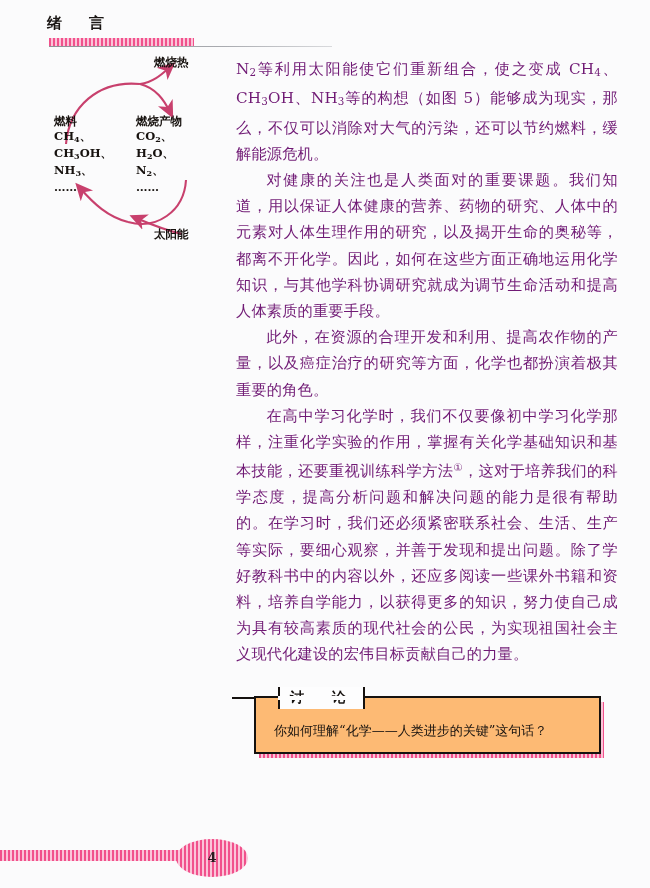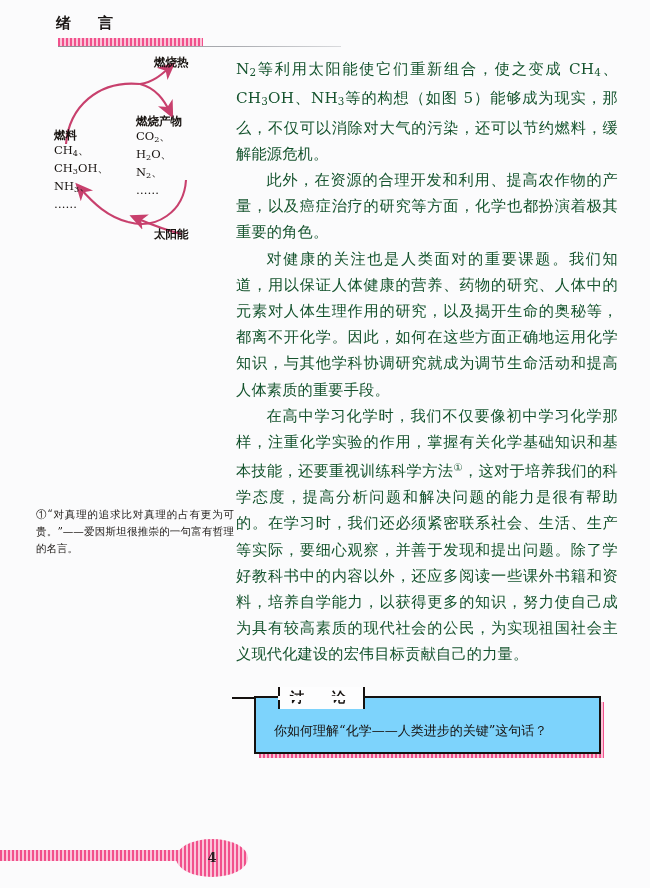--- a/index.html
+++ b/index.html
@@ -6,21 +6,21 @@
   body{
     width:650px;height:888px;
     background:#fbfbfc;
     font-family:"DejaVu Sans","Liberation Sans",sans-serif;
     position:relative;overflow:hidden;
     color:#12100f;
   }
   .page{position:absolute;inset:0;}
 
   
-  .header{position:absolute;left:56px;top:14px;width:570px;height:34px;}
+  .header{position:absolute;left:47px;top:14px;width:570px;height:34px;}
   .header-title{
     font-size:15px;font-weight:bold;letter-spacing:6px;
     color:#1a1614;line-height:18px;
   }
   .header-rule{position:absolute;left:2px;top:24px;width:283px;height:8px;}
   .stripe{
     background-image:repeating-linear-gradient(90deg,
       #f1518c 0px,#f1518c 2px,#fbc4d8 2px,#fbc4d8 4px);
   }
   .header-rule .bar{
@@ -36,23 +36,23 @@
   .figure{position:absolute;left:36px;top:52px;width:200px;height:200px;}
   .figure svg{position:absolute;left:0;top:0;}
   .fig-label{
     position:absolute;text-align:left;
     font-size:11.5px;line-height:14.5px;color:#17120f;
     font-family:"DejaVu Serif","Liberation Serif",serif;
     font-weight:bold;white-space:nowrap;
   }
   .lbl-heat{left:118px;top:3px;}
   .lbl-solar{left:118px;top:175px;}
-  .lbl-fuel{left:18px;top:76px;}
+  .lbl-fuel{left:18px;top:62px;}
   .lbl-prod{left:100px;top:62px;}
-  .formula{font-family:"DejaVu Serif","Liberation Serif",serif;font-weight:normal;}
+  .formula{font-family:"DejaVu Serif","Liberation Serif",serif;font-weight:bold;}
   .formula sub{font-size:70%;vertical-align:-0.22em;}
 
   .fig-caption{
     position:absolute;left:18px;top:240px;width:200px;
     font-size:10.5px;line-height:16px;color:#17120f;
     font-family:"DejaVu Serif","Liberation Serif",serif;
   }
   .fig-caption .cap-line2{display:block;margin-left:30px;}
   .fig-caption .cap-no{margin-right:9px;}
 
@@ -61,35 +61,35 @@
     position:absolute;left:36px;top:506px;width:198px;
     font-size:10.5px;line-height:17px;color:#1b1714;
     font-family:"DejaVu Serif","Liberation Serif",serif;
     text-align:justify;text-justify:inter-ideograph;
   }
 
   
   .para{
     font-family:"DejaVu Serif","Liberation Serif",serif;
     font-size:15.2px;line-height:26.2px;
-    color:#14532d;text-align:justify;text-justify:inter-ideograph;
+    color:#701a75;text-align:justify;text-justify:inter-ideograph;
     margin:0 0 0 0;letter-spacing:0.2px;
   }
   .para.indent{text-indent:2em;}
   .para sub{font-size:68%;vertical-align:-0.2em;}
   .sup-note{font-size:70%;vertical-align:0.45em;}
 
   
   .discuss{position:absolute;left:254px;top:696px;width:345px;height:56px;}
   .discuss-shadow{
     position:absolute;left:5px;top:6px;width:345px;height:56px;
   }
   .discuss-box{
     position:absolute;left:0;top:0;width:343px;height:54px;
-    border:2px solid #15110f;background:#7dd3fc;
+    border:2px solid #15110f;background:#fdba74;
   }
   .discuss-tab{
     position:absolute;left:22px;top:-11px;
     background:#fdfdfe;padding:0 10px;
     border-left:2px solid #15110f;border-right:2px solid #15110f;
     height:22px;line-height:21px;
     font-family:"DejaVu Serif","Liberation Serif",serif;
     font-size:14px;font-weight:bold;letter-spacing:7px;
     color:#15110f;
   }
@@ -162,29 +162,26 @@
 
     <div class="fig-label lbl-prod">
       <div>燃烧产物</div>
       <div class="formula">
         CO<sub>2</sub>、<br>H<sub>2</sub>O、<br>N<sub>2</sub>、<br>……
       </div>
     </div>
 
   </div>
 
-  <div class="footnote">
-    <span>①</span><span>“对真理的追求比对真理的占有更为可贵。”——爱因斯坦很推崇的一句富有哲理的名言。</span>
-  </div>
 
   <div class="col-right">
     <div id="paras">
         <div class="para"><span>N</span><sub>2</sub><span>等利用太阳能使它们重新组合，使之变成 CH</span><sub>4</sub><span>、CH</span><sub>3</sub><span>OH、NH</span><sub>3</sub><span>等的构想（如图 5）能够成为现实，那么，不仅可以消除对大气的污染，还可以节约燃料，缓解能源危机。</span></div>
+        <div class="para indent"><span>对健康的关注也是人类面对的重要课题。我们知道，用以保证人体健康的营养、药物的研究、人体中的元素对人体生理作用的研究，以及揭开生命的奥秘等，都离不开化学。因此，如何在这些方面正确地运用化学知识，与其他学科协调研究就成为调节生命活动和提高人体素质的重要手段。</span></div>
         <div class="para indent"><span>此外，在资源的合理开发和利用、提高农作物的产量，以及癌症治疗的研究等方面，化学也都扮演着极其重要的角色。</span></div>
-        <div class="para indent"><span>对健康的关注也是人类面对的重要课题。我们知道，用以保证人体健康的营养、药物的研究、人体中的元素对人体生理作用的研究，以及揭开生命的奥秘等，都离不开化学。因此，如何在这些方面正确地运用化学知识，与其他学科协调研究就成为调节生命活动和提高人体素质的重要手段。</span></div>
         <div class="para indent"><span>在高中学习化学时，我们不仅要像初中学习化学那样，注重化学实验的作用，掌握有关化学基础知识和基本技能，还要重视训练科学方法</span><span class="sup-note">①</span><span>，这对于培养我们的科学态度，提高分析问题和解决问题的能力是很有帮助的。在学习时，我们还必须紧密联系社会、生活、生产等实际，要细心观察，并善于发现和提出问题。除了学好教科书中的内容以外，还应多阅读一些课外书籍和资料，培养自学能力，以获得更多的知识，努力使自己成为具有较高素质的现代社会的公民，为实现祖国社会主义现代化建设的宏伟目标贡献自己的力量。</span></div>
       </div>
   </div>
 
   <div class="discuss">
     <div class="discuss-shadow stripe"></div>
     <div class="discuss-box">
       <div class="discuss-tab">讨　论</div>
       <div class="discuss-tab-mask"></div>
       <div class="discuss-leader"></div>

